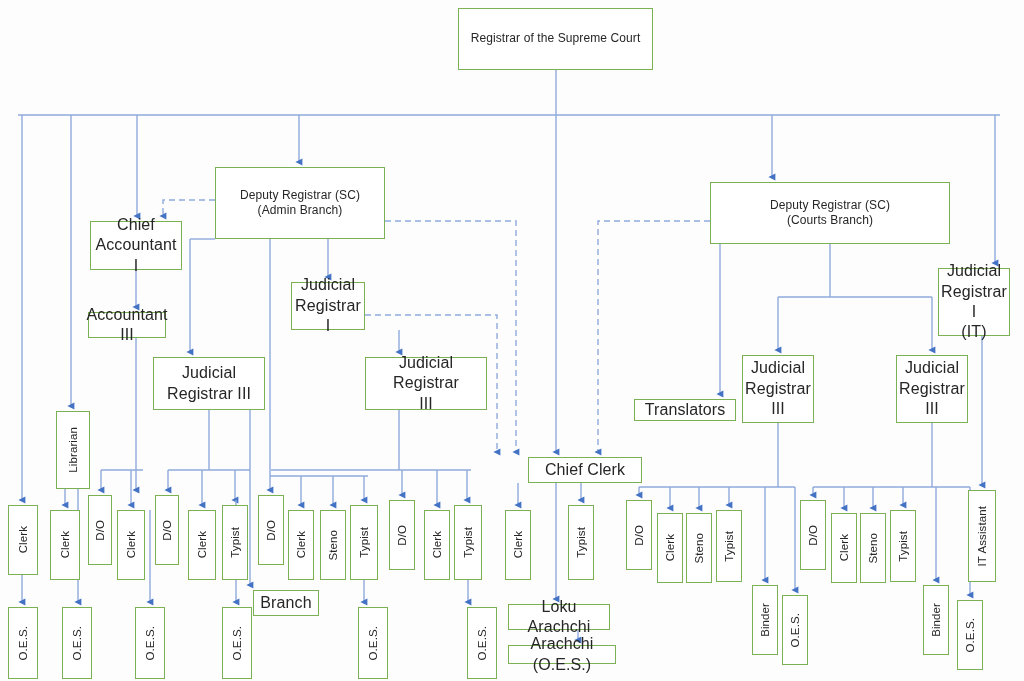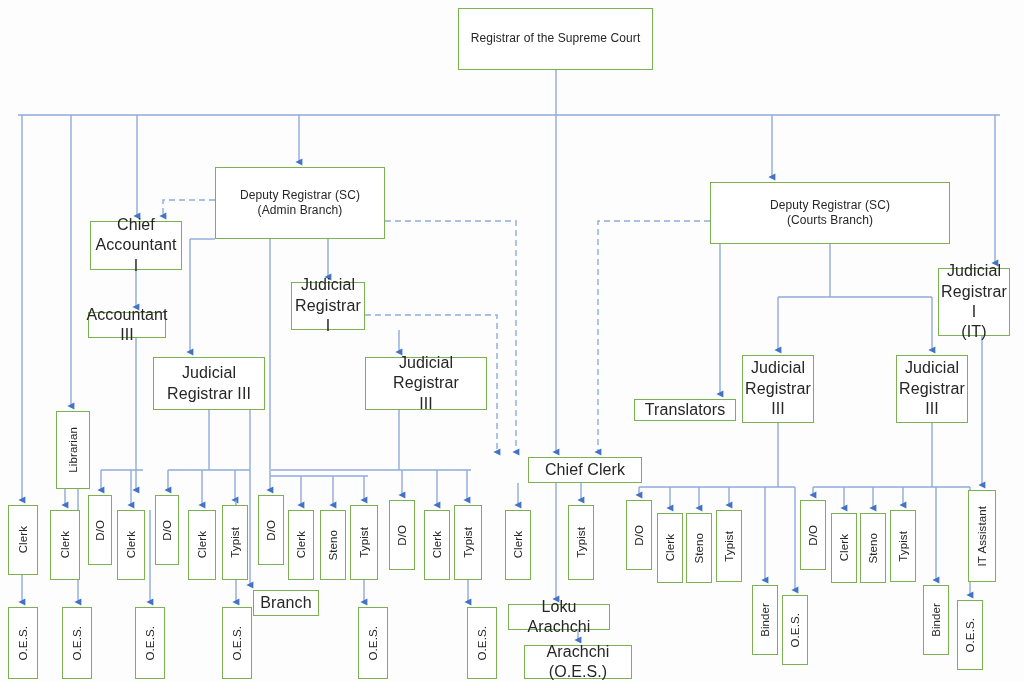--- a/index.html
+++ b/index.html
@@ -199,21 +199,21 @@
       </div>
       <div class="node" style="left: 497px; top: 457px; width: 114px; height: 26px; border-color: rgb(124, 177, 83); color: rgb(38, 38, 38); margin-left: 31px;">
         <span>Chief Clerk</span>
       </div>
       <div class="node" style="left: 253px; top: 590px; width: 66px; height: 26px; border-color: rgb(124, 177, 83); color: rgb(38, 38, 38);">
         <span>Branch</span>
       </div>
       <div class="node" style="left: 508px; top: 604px; width: 102px; height: 26px; border-color: rgb(124, 177, 83); color: rgb(38, 38, 38);">
         <span>Loku Arachchi</span>
       </div>
-      <div class="node" style="left: 524px; top: 645px; width: 108px; height: 34px; border-color: rgb(124, 177, 83); color: rgb(38, 38, 38);">
+      <div class="node" style="left: 508px; top: 645px; width: 108px; height: 19px; border-color: rgb(124, 177, 83); color: rgb(38, 38, 38);">
         <span>Arachchi (O.E.S.)</span>
       </div>
       <div class="node vert" style="left: 56px; top: 411px; width: 34px; height: 78px; border-color: rgb(124, 177, 83); color: rgb(38, 38, 38);">
         <span>Librarian</span>
       </div>
       <div class="node vert" style="left: 8px; top: 505px; width: 30px; height: 70px; border-color: rgb(124, 177, 83); color: rgb(38, 38, 38);">
         <span>Clerk</span>
       </div>
       <div class="node vert" style="left: 50px; top: 510px; width: 30px; height: 70px; border-color: rgb(124, 177, 83); color: rgb(38, 38, 38);">
         <span>Clerk</span>

